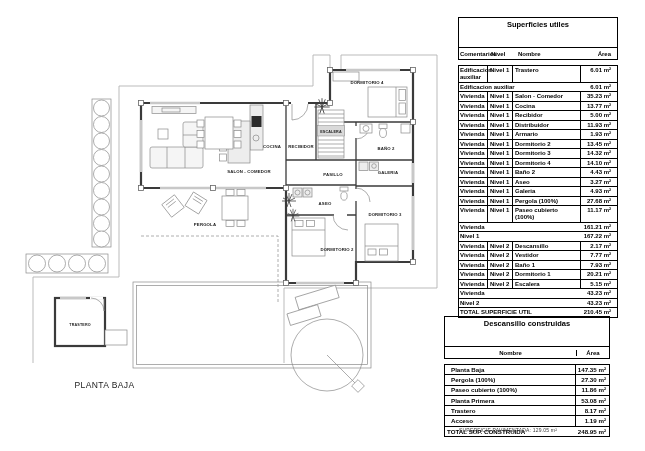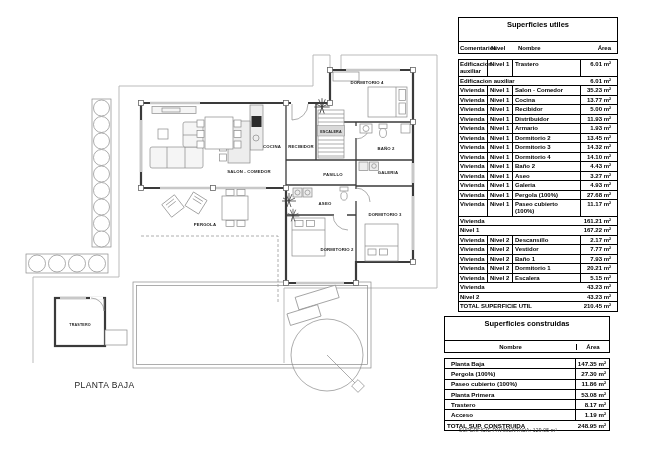--- a/index.html
+++ b/index.html
@@ -25,21 +25,21 @@
             fill:#1c1c1c;text-anchor:middle;letter-spacing:0.15px}
   text.sm{font-size:3.7px}
   #plan-title{
     position:absolute;left:62px;top:380px;width:85px;text-align:center;
     font-size:8.5px;letter-spacing:0.4px;color:#1a1a1a;
   }
   
   .tbl{position:absolute}
   #t1{left:458px;top:17px;width:160px}
   #t2{left:444px;top:316px;width:166px}
-  .thead{border:1px solid #000;font-weight:bold;font-size:7.5px;text-align:center;padding:2px 0 12px}
+  .thead{border:1px solid #000;font-weight:bold;font-size:7.5px;text-align:center;padding:2px 0 18px}
   .tcols{border:1px solid #000;border-top:none;display:flex;font-weight:bold;font-size:6px;align-items:center;height:11px}
   .rows{border:1px solid #000;margin-top:5px}
   .trow{display:flex;border-bottom:1px solid #000;font-size:6px;font-weight:bold;line-height:7.2px}
   .trow:last-child{border-bottom:none}
   .trow .c{padding:0.8px 1px 0.5px;box-sizing:border-box}
   
   #t1 .h1{width:29px;padding-left:1px}
   #t1 .h2{width:25px;padding-left:2px}
   #t1 .h3{flex:1;padding-left:2px}
   #t1 .h4{width:36px;text-align:right;padding-right:6px}
@@ -427,21 +427,21 @@
         <div class="c c4">43.23 m²</div>
       </div>
       <div class="trow total">
         <div class="c lbl">TOTAL SUPERFICIE UTIL</div>
         <div class="c c4">210.45 m²</div>
       </div>
     </div>
 </div>
 
 <div class="tbl" id="t2">
-  <div class="thead">Superficies construidas</div>
+  <div class="thead">Descansillo construidas</div>
   <div class="tcols">
     <div class="h1">Nombre</div>
     <div class="h2">Área</div>
   </div>
   <div class="rows">
       <div class="trow data">
         <div class="c c1">Planta Baja</div>
         <div class="c c4">147.35 m²</div>
       </div>
       <div class="trow data">

